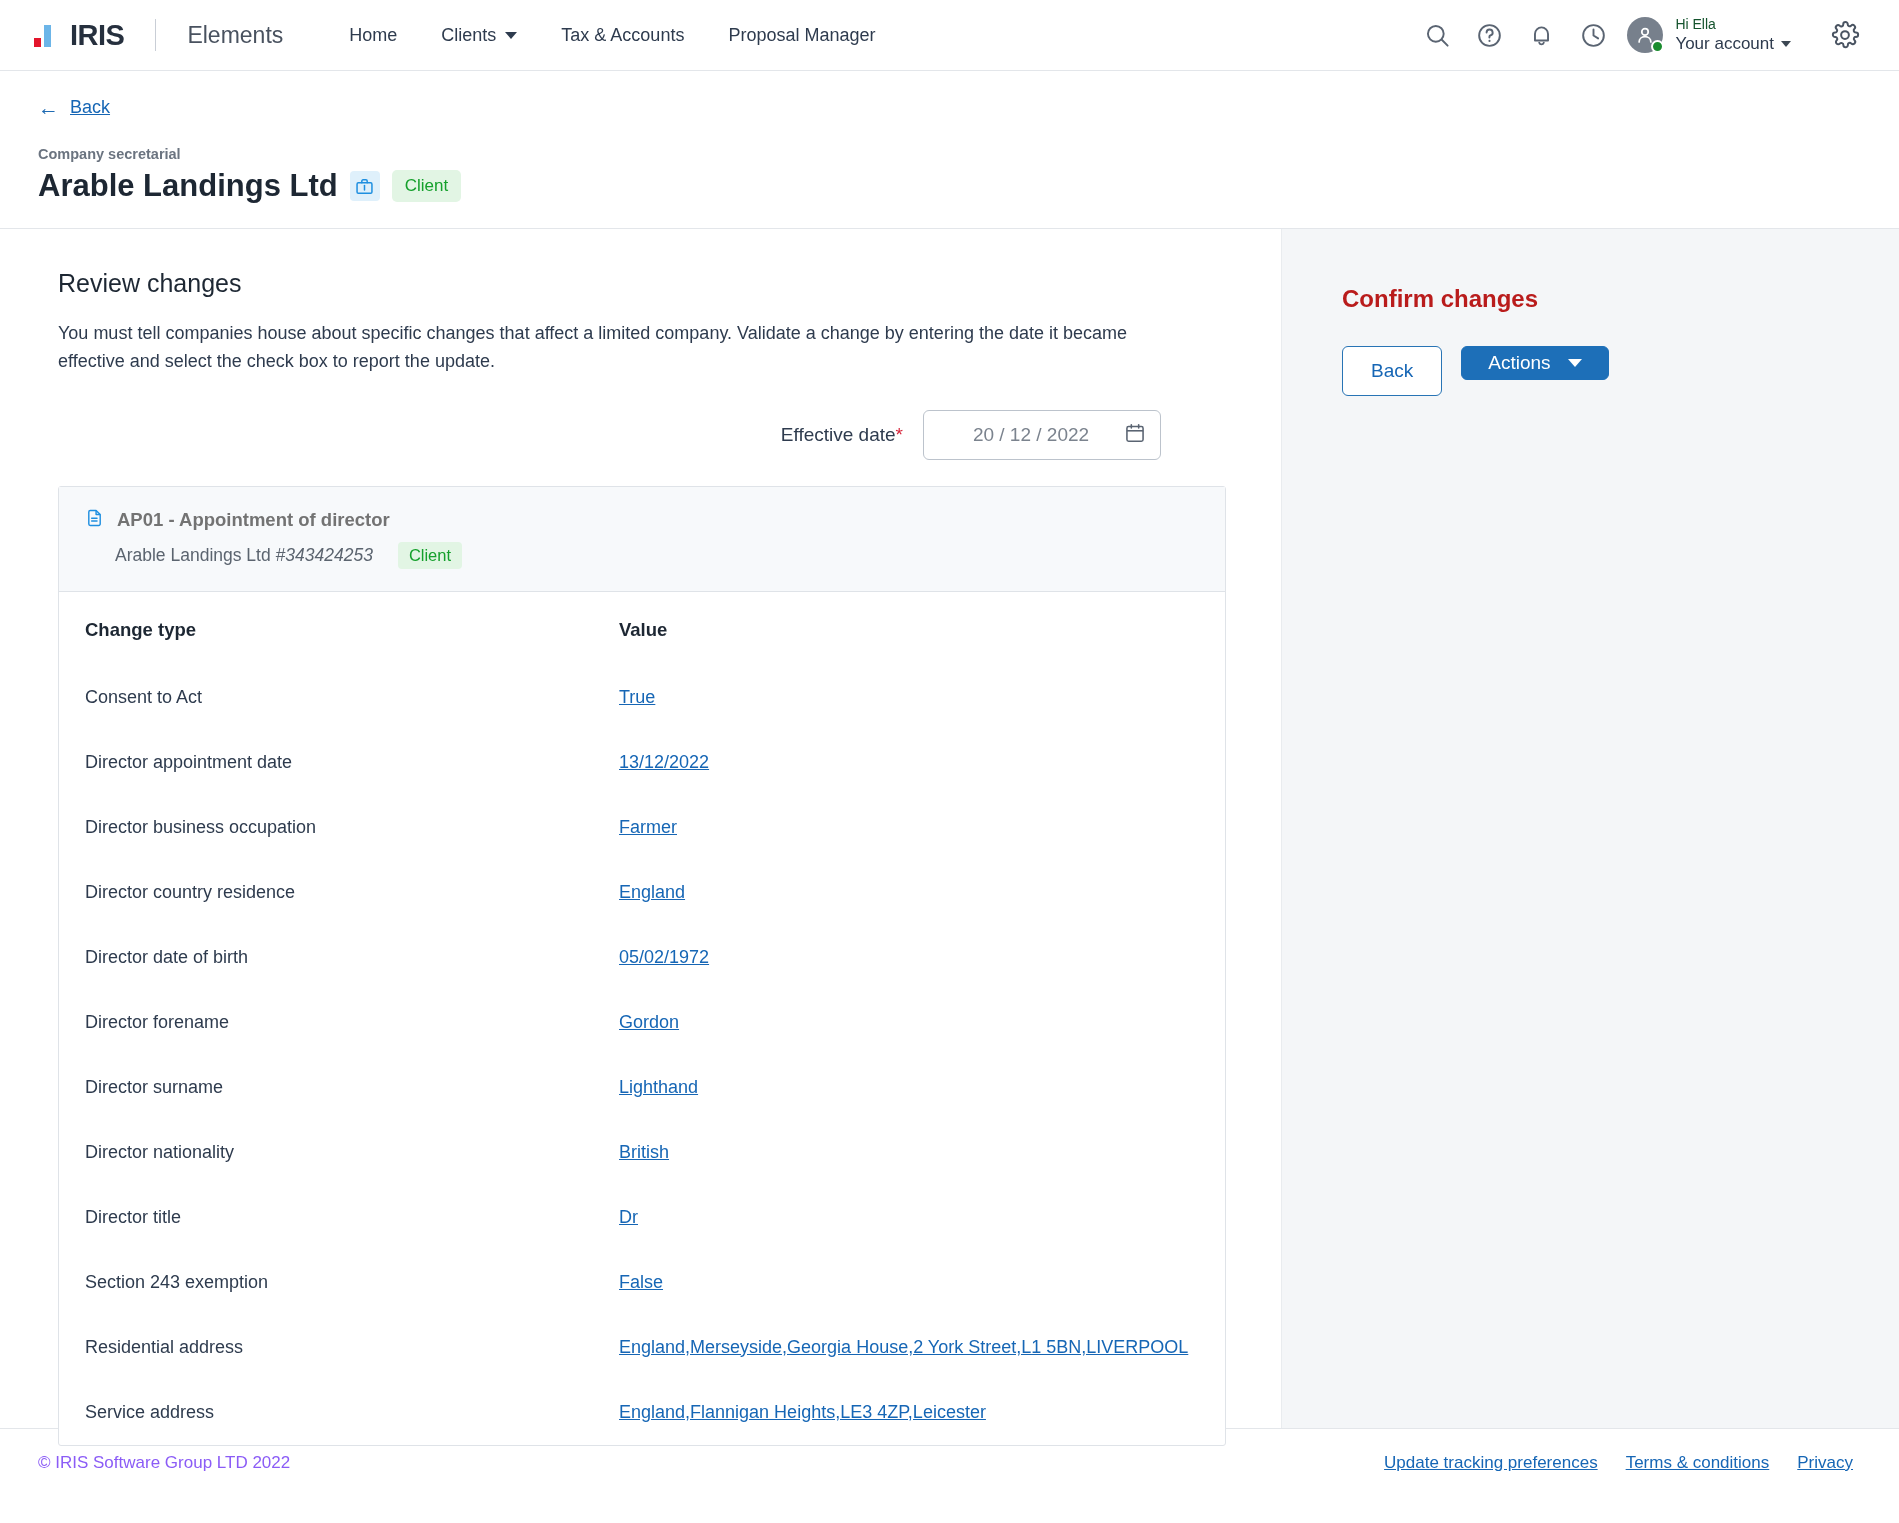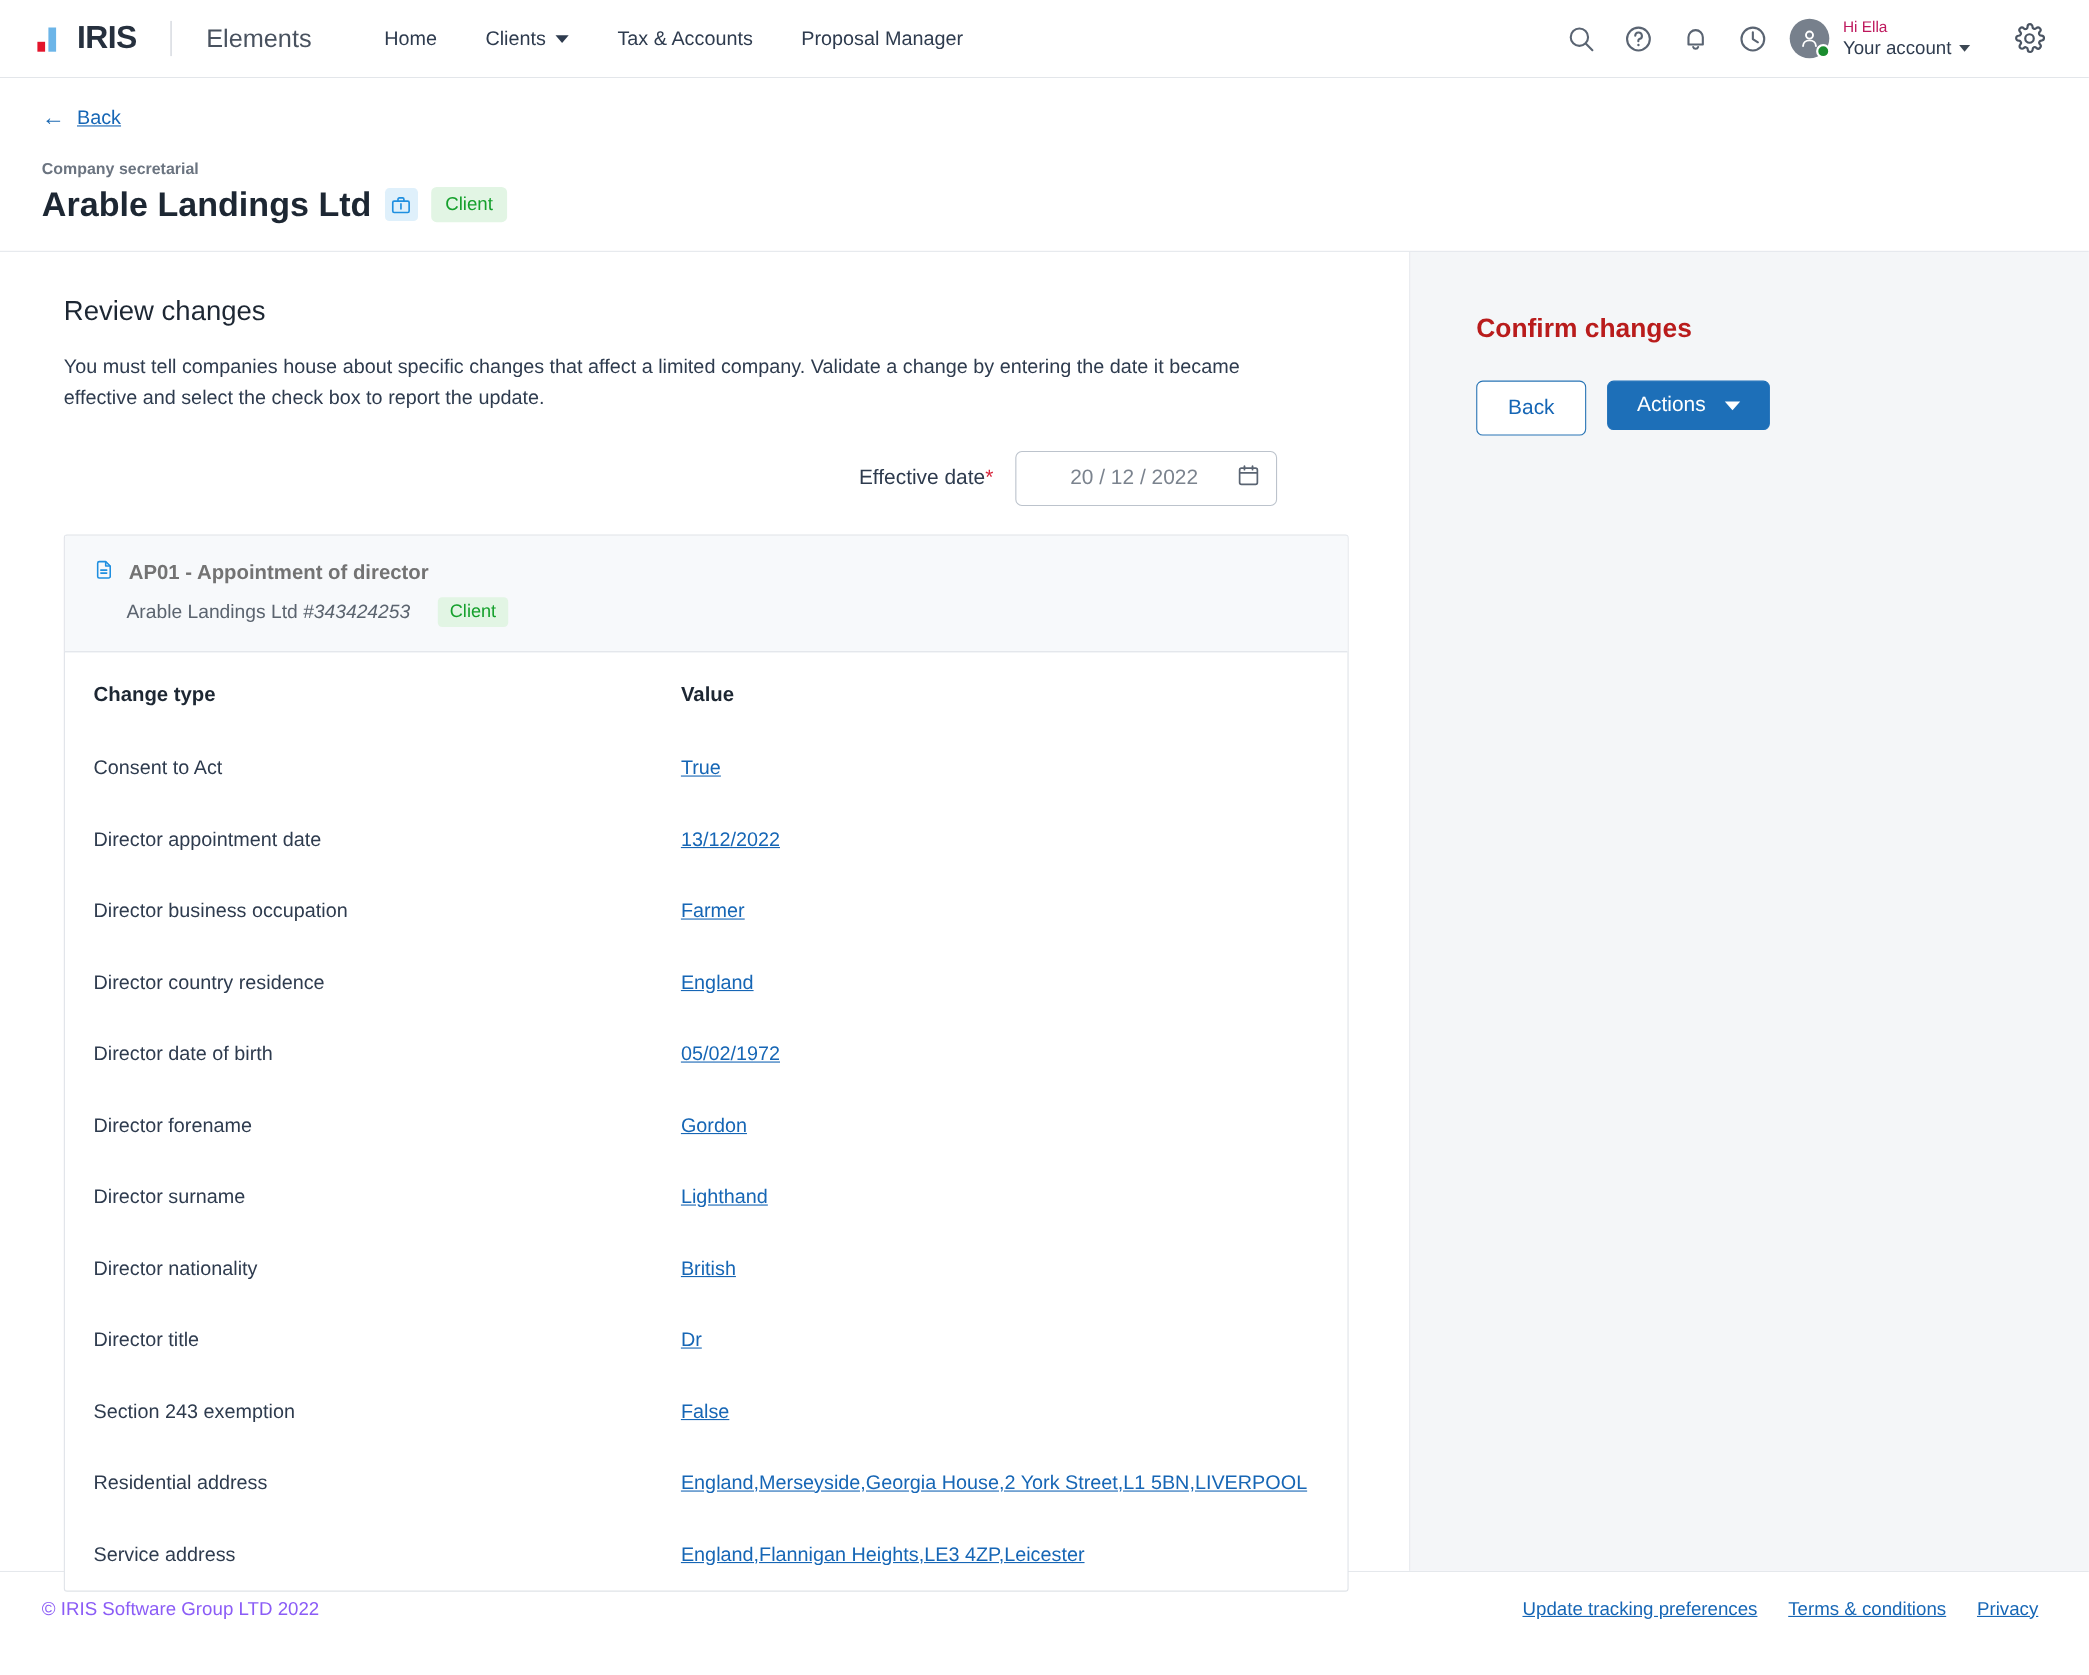--- a/index.html
+++ b/index.html
@@ -50,21 +50,21 @@
   .avatar-wrap { position: relative; width: 36px; height: 36px; }
   .avatar {
     width: 36px; height: 36px; border-radius: 50%; background: #77808c;
     display: flex; align-items: center; justify-content: center;
   }
   .status-dot {
     position: absolute; right: -1px; bottom: 0px; width: 13px; height: 13px;
     border-radius: 50%; background: #1a8c2e; border: 2px solid #fff;
   }
   .acct-text { line-height: 1.25; }
-  .acct-hi { font-size: 14px; color: #be185d; }
+  .acct-hi { font-size: 14px; color: #14532d; }
   .acct-line { display: flex; align-items: center; gap: 7px; }
   .acct-name { font-size: 17px; color: #2e3b4e; }
   .chev-sm {
     width: 0; height: 0; border-left: 5px solid transparent;
     border-right: 5px solid transparent; border-top: 6px solid #3c4753;
   }
   .gear-btn { margin-left: 28px; }
 
   
   .subheader { padding: 26px 38px 0 38px; background:#fff; }
@@ -150,21 +150,21 @@
   .side-title { font-size: 24px; font-weight: bold; color: #b91c1c; }
   .side-btns { display: flex; gap: 19px; margin-top: 33px; }
   .btn-back {
     background: #ffffff; border: 1px solid #2874b5; color: #1666b5;
     font-size: 19px; padding: 0 28px; height: 50px; border-radius: 6px;
     display: flex; align-items: center; cursor: pointer;
     font-family: "Liberation Sans", sans-serif;
   }
   .btn-actions {
     background: #1d6fb8; border: 1px solid #1d6fb8; color: #ffffff;
-    font-size: 19px; padding: 0 26px; height: 45px; border-radius: 6px;
+    font-size: 19px; padding: 0 26px; height: 34px; border-radius: 6px;
     display: flex; align-items: center; gap: 17px; cursor: pointer;
     font-family: "Liberation Sans", sans-serif;
   }
   .chev-w {
     width: 0; height: 0; border-left: 7px solid transparent;
     border-right: 7px solid transparent; border-top: 8px solid #ffffff;
   }
 
   
   .footer {

